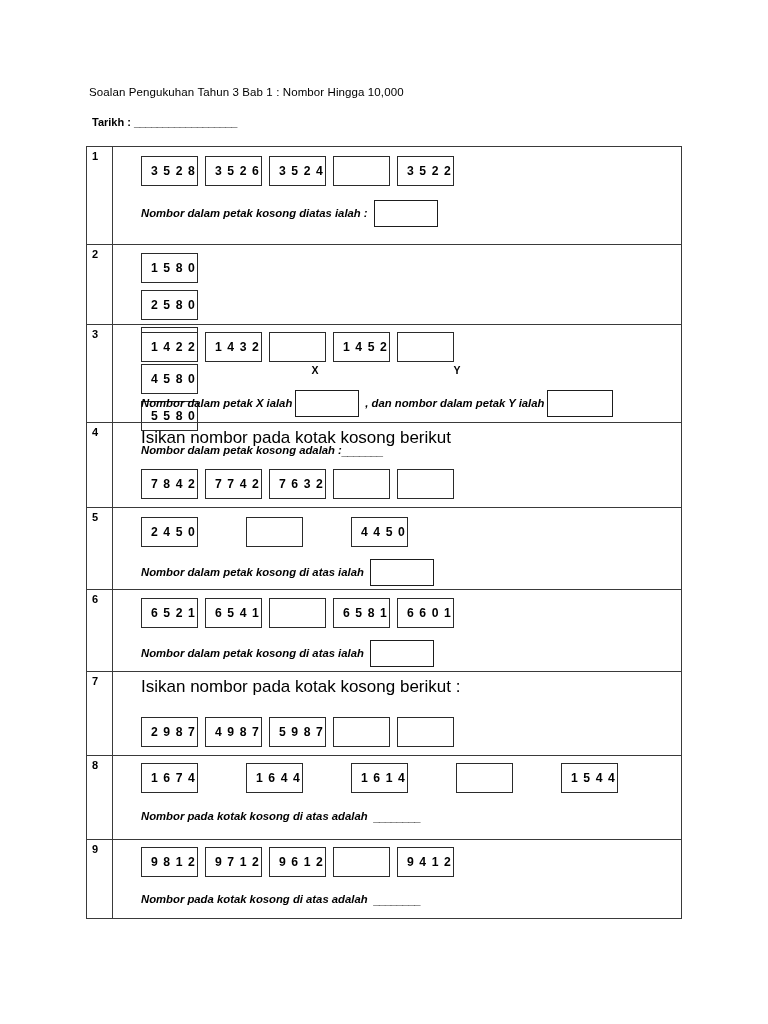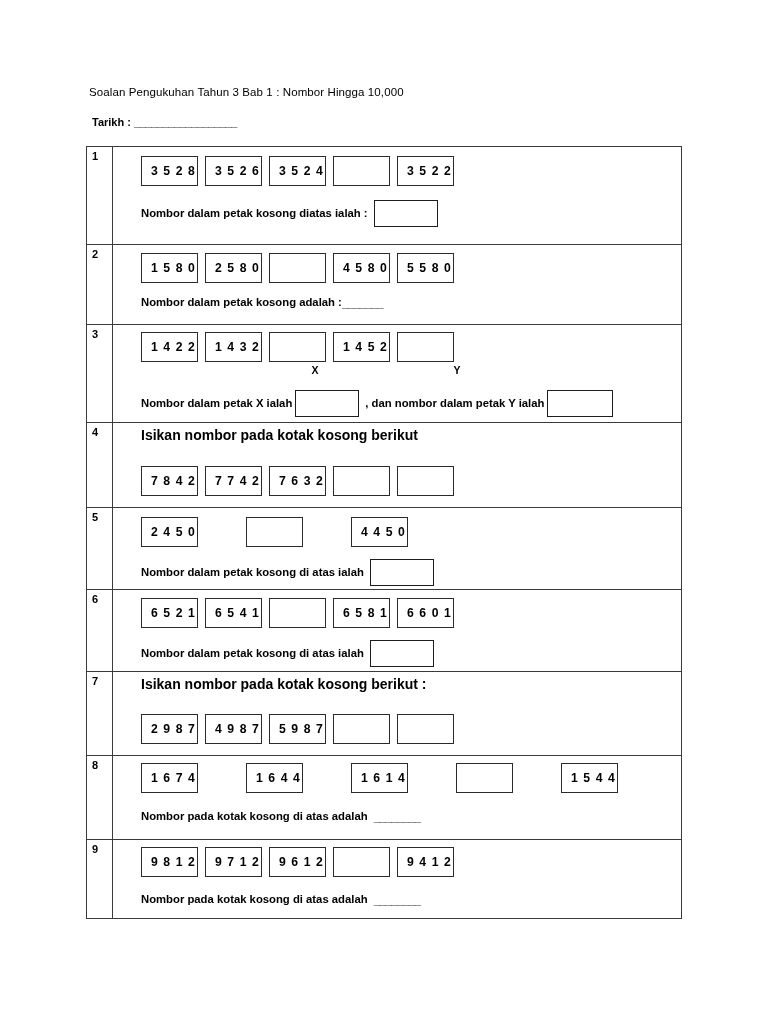--- a/index.html
+++ b/index.html
@@ -74,22 +74,22 @@
   }
   .qbody {
     flex: 1 1 auto;
     box-sizing: border-box;
     padding: 0;
     position: relative;
   }
 
   
   .instruction {
-    font-size: 14px;
-    font-weight: bold;
+    font-size: 17px;
+    font-weight: normal;
     padding: 4px 0 0 28px;
     line-height: 1.25;
     white-space: nowrap;
   }
 
   
   .boxrow {
     display: flex;
     padding-left: 28px;
     gap: 7px;
@@ -126,20 +126,21 @@
   }
 
   
   .answerline {
     display: flex;
     align-items: center;
     padding-left: 28px;
     font-size: 11.3px;
     font-weight: bold;
     white-space: nowrap;
+    font-style: italic;
   }
   .answerline .txt { line-height: 1.2; }
   .ansbox {
     width: 64px;
     height: 27px;
     border: 1.1px solid #1d1d1d;
     box-sizing: border-box;
     background: #ffffff;
   }
   .ansbox.wide { width: 66px; }
@@ -176,21 +177,21 @@
           <span class="txt">Nombor dalam petak kosong diatas ialah :</span>
           <span class="spacer-sm"></span>
           <span class="ansbox"></span>
         </div>
       </div>
     </div>
 
     <div class="qrow" style="height:80px;">
       <div class="qnum">2</div>
       <div class="qbody">
-        <div class="boxrow" style="padding-top:8px;">
+        <div class="boxrow" style="padding-top:8px;flex-direction:column;">
           <div class="numbox">1 5 8 0</div>
           <div class="numbox">2 5 8 0</div>
           <div class="numbox"></div>
           <div class="numbox">4 5 8 0</div>
           <div class="numbox">5 5 8 0</div>
         </div>
         <div class="answerline" style="margin-top:13px;">
           <span class="txt">Nombor dalam petak kosong adalah :</span>
             <span class="blank-rule">_______</span>
         </div>

